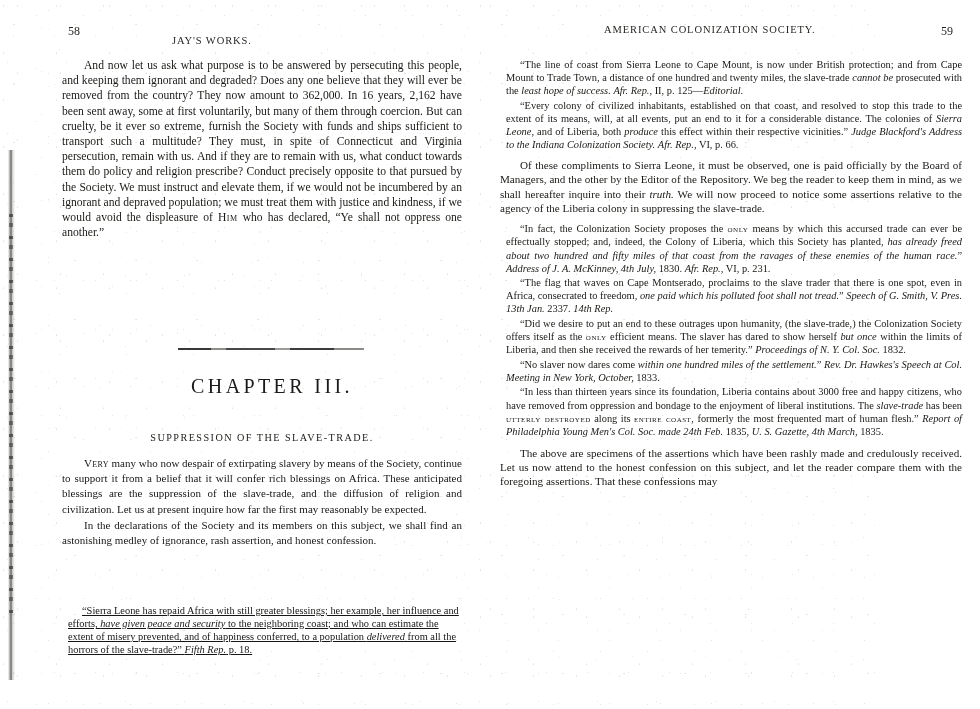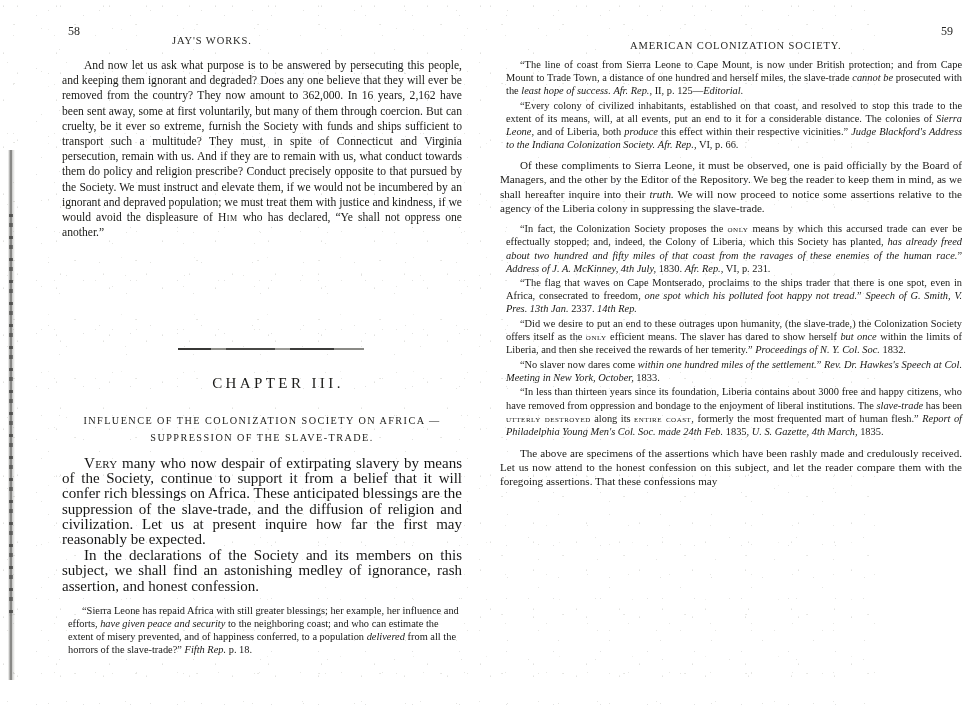--- a/index.html
+++ b/index.html
@@ -89,21 +89,21 @@
     white-space: nowrap;
   }
   .folio {
     position: absolute;
     top: 24px;
     font-size: 12px;
     color: #2a2a28;
   }
   #folio-left  { left: 68px; }
   #head-left   { left: 172px; font-size: 10.5px; margin-top: 11px; }
-  #head-right  { left: 630px; margin-top: 16px; }
+  #head-right  { left: 604px; }
   #folio-right { left: 941px; text-align: center; }
 
   
   .column {
     position: absolute;
     top: 58px;
     width: 400px;
     font-size: 11.6px;
     line-height: 15.2px;
     text-align: justify;
@@ -150,25 +150,25 @@
       linear-gradient(to right,
         #3a3a38 0%, #3a3a38 18%,
         #8e8e8a 18%, #8e8e8a 26%,
         #4a4a48 26%, #4a4a48 52%,
         #9a9a96 52%, #9a9a96 60%,
         #3f3f3d 60%, #3f3f3d 84%,
         #8a8a86 84%, #8a8a86 100%);
   }
   #chapter-number {
     position: absolute;
-    left: 78px;
+    left: 72px;
     top: 375px;
     width: 400px;
     text-align: center;
-    font-size: 15px;
+    font-size: 20px;
     letter-spacing: 3.4px;
     color: #1f1f1d;
   }
   #chapter-subtitle {
     position: absolute;
     left: 54px;
     top: 412px;
     width: 416px;
     text-align: center;
     font-size: 10.2px;
@@ -176,29 +176,30 @@
     line-height: 17px;
     font-variant: small-caps;
     text-transform: uppercase;
     color: #232321;
   }
   #chapter-body {
     position: absolute;
     left: 62px;
     top: 456px;
     width: 400px;
-    font-size: 15px;
+    font-size: 11px;
     line-height: 15.2px;
     text-align: justify;
   }
   #chapter-quote {
     position: absolute;
     left: 62px;
     top: 604px;
     width: 400px;
+    text-decoration: underline;
   }
 </style>
 </head>
 <body>
 
 <div id="scan-page">
 
   <div id="scan-noise"></div>
   <div id="gutter-artifact"></div>
 
@@ -207,44 +208,44 @@
   <div class="running-head" id="head-right">AMERICAN COLONIZATION SOCIETY.</div>
   <div class="folio" id="folio-right">59</div>
 
   <div class="column" id="column-left">
     <p class="body-par"><span>And now let us ask what purpose is to be answered by persecuting this people, and keeping them ignorant and degraded? Does any one believe that they will ever be removed from the country? They now amount to 362,000. In 16 years, 2,162 have been sent away, some at first voluntarily, but many of them through coercion. But can cruelty, be it ever so extreme, furnish the Society with funds and ships sufficient to transport such a multitude? They must, in spite of Connecticut and Virginia persecution, remain with us. And if they are to remain with us, what conduct towards them do policy and religion prescribe? Conduct precisely opposite to that pursued by the Society. We must instruct and elevate them, if we would not be incumbered by an ignorant and depraved population; we must treat them with justice and kindness, if we would avoid the displeasure of </span><span class="smallcaps">Him</span><span> who has declared, “Ye shall not oppress one another.”</span></p>
   </div>
 
   <div id="chapter-rule"></div>
   <div id="chapter-number">CHAPTER III.</div>
   <div id="chapter-subtitle">
-    <span>INFLUENCE OF THE COLONIZATION SOCIETY ON AFRICA —</span><br>
+    <br>
     <span>SUPPRESSION OF THE SLAVE-TRADE.</span>
   </div>
 
   <div id="chapter-body">
     <p class="body-par"><span class="dropcaps">Very</span><span> many who now despair of extirpating slavery by means of the Society, continue to support it from a belief that it will confer rich blessings on Africa. These anticipated blessings are the suppression of the slave-trade, and the diffusion of religion and civilization. Let us at present inquire how far the first may reasonably be expected.</span></p>
     <p class="body-par">In the declarations of the Society and its members on this subject, we shall find an astonishing medley of ignorance, rash assertion, and honest confession.</p>
   </div>
 
   <div id="chapter-quote">
     <p class="quote-par"><span>“Sierra Leone has repaid Africa with still greater blessings; her example, her influence and efforts, </span><em>have given peace and security</em><span> to the neighboring coast; and who can estimate the extent of misery prevented, and of happiness conferred, to a population </span><em>delivered</em><span> from all the horrors of the slave-trade?” </span><em>Fifth Rep.</em><span> p. 18.</span></p>
   </div>
 
   <div class="column" id="column-right">
 
-    <p class="quote-par"><span>“The line of coast from Sierra Leone to Cape Mount, is now under British protection; and from Cape Mount to Trade Town, a distance of one hundred and herself miles, the slave-trade </span><em>cannot be</em><span> prosecuted with the </span><em>least hope of success.</em><span> </span><em>Afr. Rep.,</em><span> II, p. 125—</span><em>Editorial.</em></p>
+    <p class="quote-par"><span>“The line of coast from Sierra Leone to Cape Mount, is now under British protection; and from Cape Mount to Trade Town, a distance of one hundred and twenty miles, the slave-trade </span><em>cannot be</em><span> prosecuted with the </span><em>least hope of success.</em><span> </span><em>Afr. Rep.,</em><span> II, p. 125—</span><em>Editorial.</em></p>
 
     <p class="quote-par"><span>“Every colony of civilized inhabitants, established on that coast, and resolved to stop this trade to the extent of its means, will, at all events, put an end to it for a considerable distance. The colonies of </span><em>Sierra Leone,</em><span> and of Liberia, both </span><em>produce</em><span> this effect within their respective vicinities.” </span><em>Judge Blackford's Address to the Indiana Colonization Society.</em><span> </span><em>Afr. Rep.,</em><span> VI, p. 66.</span></p>
 
     <p class="body-par" style="text-indent:20px;margin-top:7px;margin-bottom:7px;"><span>Of these compliments to Sierra Leone, it must be observed, one is paid officially by the Board of Managers, and the other by the Editor of the Repository. We beg the reader to keep them in mind, as we shall hereafter inquire into their </span><em>truth.</em><span> We will now proceed to notice some assertions relative to the agency of the Liberia colony in suppressing the slave-trade.</span></p>
 
     <p class="quote-par"><span>“In fact, the Colonization Society proposes the </span><span class="smallcaps">only</span><span> means by which this accursed trade can ever be effectually stopped; and, indeed, the Colony of Liberia, which this Society has planted, </span><em>has already freed about two hundred and fifty miles of that coast from the ravages of these enemies of the human race.</em><span>” </span><em>Address of J. A. McKinney, 4th July,</em><span> 1830. </span><em>Afr. Rep.,</em><span> VI, p. 231.</span></p>
 
-    <p class="quote-par"><span>“The flag that waves on Cape Montserado, proclaims to the ships trader that there is one spot, even in Africa, consecrated to freedom, </span><em>one spot which his polluted foot happy not tread.</em><span>” </span><em>Speech of G. Smith, V. Pres. 13th Jan.</em><span> 2337. </span><em>14th Rep.</em></p>
+    <p class="quote-par"><span>“The flag that waves on Cape Montserado, proclaims to the slave trader that there is one spot, even in Africa, consecrated to freedom, </span><em>one paid which his polluted foot shall not tread.</em><span>” </span><em>Speech of G. Smith, V. Pres. 13th Jan.</em><span> 2337. </span><em>14th Rep.</em></p>
 
     <p class="quote-par"><span>“Did we desire to put an end to these outrages upon humanity, (the slave-trade,) the Colonization Society offers itself as the </span><span class="smallcaps">only</span><span> efficient means. The slaver has dared to show herself </span><em>but once</em><span> within the limits of Liberia, and then she received the rewards of her temerity.” </span><em>Proceedings of N. Y. Col. Soc.</em><span> 1832.</span></p>
 
     <p class="quote-par"><span>“No slaver now dares come </span><em>within one hundred miles of the settlement.</em><span>” </span><em>Rev. Dr. Hawkes's Speech at Col. Meeting in New York, October,</em><span> 1833.</span></p>
 
     <p class="quote-par"><span>“In less than thirteen years since its foundation, Liberia contains about 3000 free and happy citizens, who have removed from oppression and bondage to the enjoyment of liberal institutions. The </span><em>slave-trade</em><span> has been </span><span class="smallcaps">utterly destroyed</span><span> along its </span><span class="smallcaps">entire coast</span><span>, formerly the most frequented mart of human flesh.” </span><em>Report of Philadelphia Young Men's Col. Soc. made 24th Feb.</em><span> 1835, </span><em>U. S. Gazette, 4th March,</em><span> 1835.</span></p>
 
     <p class="body-par" style="text-indent:20px;margin-top:8px;">The above are specimens of the assertions which have been rashly made and credulously received. Let us now attend to the honest confession on this subject, and let the reader compare them with the foregoing assertions. That these confessions may</p>
   </div>
 

